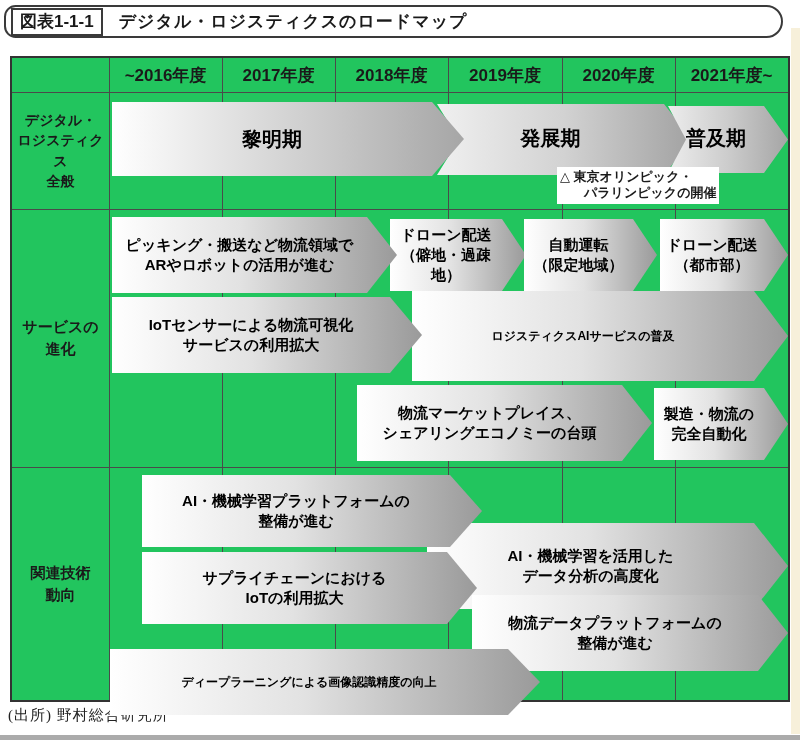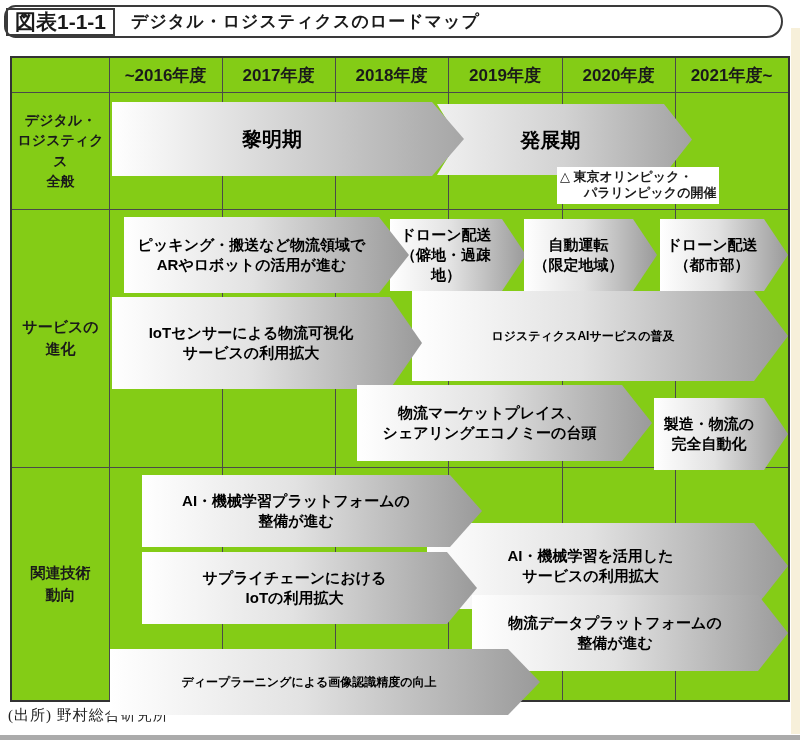--- a/index.html
+++ b/index.html
@@ -13,29 +13,29 @@
   .edge-strip{position:absolute;right:0;top:28px;bottom:6px;width:9px;background:#f7f0da;}
   .bottom-band{position:absolute;left:0;right:0;bottom:0;height:5px;background:#ababab;}
 
   
   .title-box{
     position:absolute;left:4px;top:5px;width:779px;height:33px;
     border:2px solid #3a3a3a;border-radius:12px 17px 17px 12px;
     display:flex;align-items:center;box-sizing:border-box;background:#fff;
   }
   .title-chip{
-    border:2px solid #3a3a3a;padding:0 7px;
-    font-weight:bold;font-size:21px;line-height:24px;white-space:nowrap;
+    border:2px solid #3a3a3a;padding:0 7px;margin-left:5px;
+    font-weight:bold;font-size:17px;line-height:24px;white-space:nowrap;
   }
   .title-text{font-weight:bold;font-size:17px;margin-left:16px;letter-spacing:1px;white-space:nowrap;}
 
   
   .board{
     position:absolute;left:10px;top:56px;width:776px;height:642px;
-    border:2px solid #333;background:#84cc16;
+    border:2px solid #333;background:#22c55e;
   }
   .vline{position:absolute;top:0;bottom:0;width:1px;background:#4a4a4a;z-index:1;}
   .hline{position:absolute;left:0;right:0;height:1px;background:#4a4a4a;z-index:1;}
   .hcell{
     position:absolute;top:0;height:34px;display:flex;align-items:center;justify-content:center;
     font-weight:bold;font-size:17px;letter-spacing:0px;z-index:2;white-space:nowrap;
   }
   .rlabel{
     position:absolute;left:0;width:97px;display:flex;align-items:center;justify-content:center;
     text-align:center;font-weight:bold;font-size:15px;line-height:1.45;
@@ -44,20 +44,21 @@
 
   
   .arw{
     position:absolute;display:flex;align-items:center;justify-content:center;
     clip-path:polygon(0 0, calc(100% - var(--tip)) 0, 100% 50%, calc(100% - var(--tip)) 100%, 0 100%);
     background:linear-gradient(90deg,#ffffff 0%,#e2e2e2 45%,#9a9a9a 100%);
     --tip:30px;z-index:2;
   }
   .arw.notch{
     clip-path:polygon(0 0, calc(100% - var(--tip)) 0, 100% 50%, calc(100% - var(--tip)) 100%, 0 100%, var(--notch) 50%);
+    font-family:Liberation Mono, monospace;
     --notch:20px;
   }
   .arw.front{z-index:3;}
   .arw-t{
     font-weight:bold;color:#000;text-align:center;white-space:pre-line;
     font-size:15px;line-height:1.35;padding-right:var(--tip);
   }
   .arw-t.big{font-size:20px;line-height:1.2;}
   .arw-t.mid{font-size:12px;}
 
@@ -108,66 +109,69 @@
 動向</div>
     <div class="rlabel" style="top:151px;height:258px">サービスの
 進化</div>
 
     <div class="arw front" style="left:100px;top:44px;width:352px;height:74px;--tip:32px;background:linear-gradient(90deg,#ffffff 0%,#cfcfcf 55%,#a6a6a6 100%);">
       <span class="arw-t big">黎明期</span>
     </div>
     <div class="arw notch" style="left:425px;top:46px;width:255px;height:71px;--tip:28px;--notch:22px;background:linear-gradient(90deg,#f0f0f0 0%,#d2d2d2 50%,#a2a2a2 100%);">
       <span class="arw-t big">発展期</span>
     </div>
+    <div class="arw notch" style="left:656px;top:48px;width:120px;height:67px;--tip:24px;--notch:18px;background:linear-gradient(90deg,#ededed 0%,#cccccc 50%,#a5a5a5 100%);">
+      <span class="arw-t big">普及期</span>
+    </div>
     <div class="note">
       <div class="l1">△ 東京オリンピック・</div>
       <div class="l2">パラリンピックの開催</div>
     </div>
 
-    <div class="arw front" style="left:112px;top:159px;width:285px;height:76px;align-items:center;--tip:30px;">
+    <div class="arw front" style="left:100px;top:159px;width:285px;height:76px;align-items:center;--tip:30px;">
       <span class="arw-t">ピッキング・搬送など物流領域で
 ARやロボットの活用が進む</span>
     </div>
     <div class="arw" style="left:378px;top:161px;width:136px;height:72px;--tip:24px;">
       <span class="arw-t">ドローン配送
 （僻地・過疎地）</span>
     </div>
     <div class="arw" style="left:512px;top:161px;width:133px;height:72px;--tip:24px;">
       <span class="arw-t">自動運転
 （限定地域）</span>
     </div>
     <div class="arw" style="left:648px;top:161px;width:128px;height:72px;--tip:24px;">
       <span class="arw-t">ドローン配送
 （都市部）</span>
     </div>
 
-    <div class="arw front" style="left:100px;top:239px;width:310px;height:92px;--tip:32px;">
+    <div class="arw front" style="left:100px;top:239px;width:310px;height:76px;--tip:32px;">
       <span class="arw-t">IoTセンサーによる物流可視化
 サービスの利用拡大</span>
     </div>
     <div class="arw" style="left:400px;top:233px;width:376px;height:90px;--tip:34px;">
       <span class="arw-t mid">ロジスティクスAIサービスの普及</span>
     </div>
 
     <div class="arw front" style="left:345px;top:327px;width:295px;height:76px;--tip:30px;">
       <span class="arw-t">物流マーケットプレイス、
 シェアリングエコノミーの台頭</span>
     </div>
-    <div class="arw" style="left:642px;top:340px;width:134px;height:72px;--tip:24px;">
+    <div class="arw" style="left:642px;top:330px;width:134px;height:72px;--tip:24px;">
       <span class="arw-t">製造・物流の
 完全自動化</span>
     </div>
 
     <div class="arw front" style="left:130px;top:417px;width:340px;height:72px;--tip:32px;">
       <span class="arw-t">AI・機械学習プラットフォームの
 整備が進む</span>
     </div>
     <div class="arw" style="left:415px;top:465px;width:361px;height:86px;--tip:34px;">
       <span class="arw-t">AI・機械学習を活用した
-サービスの利用拡大</span>
+データ分析の高度化</span>
     </div>
     <div class="arw front" style="left:130px;top:494px;width:335px;height:72px;--tip:30px;">
       <span class="arw-t">サプライチェーンにおける
 IoTの利用拡大</span>
     </div>
     <div class="arw" style="left:460px;top:537px;width:316px;height:76px;--tip:30px;">
       <span class="arw-t">物流データプラットフォームの
 整備が進む</span>
     </div>
     <div class="arw front" style="left:98px;top:571px;width:430px;height:66px;margin-top:20px;--tip:32px;">

